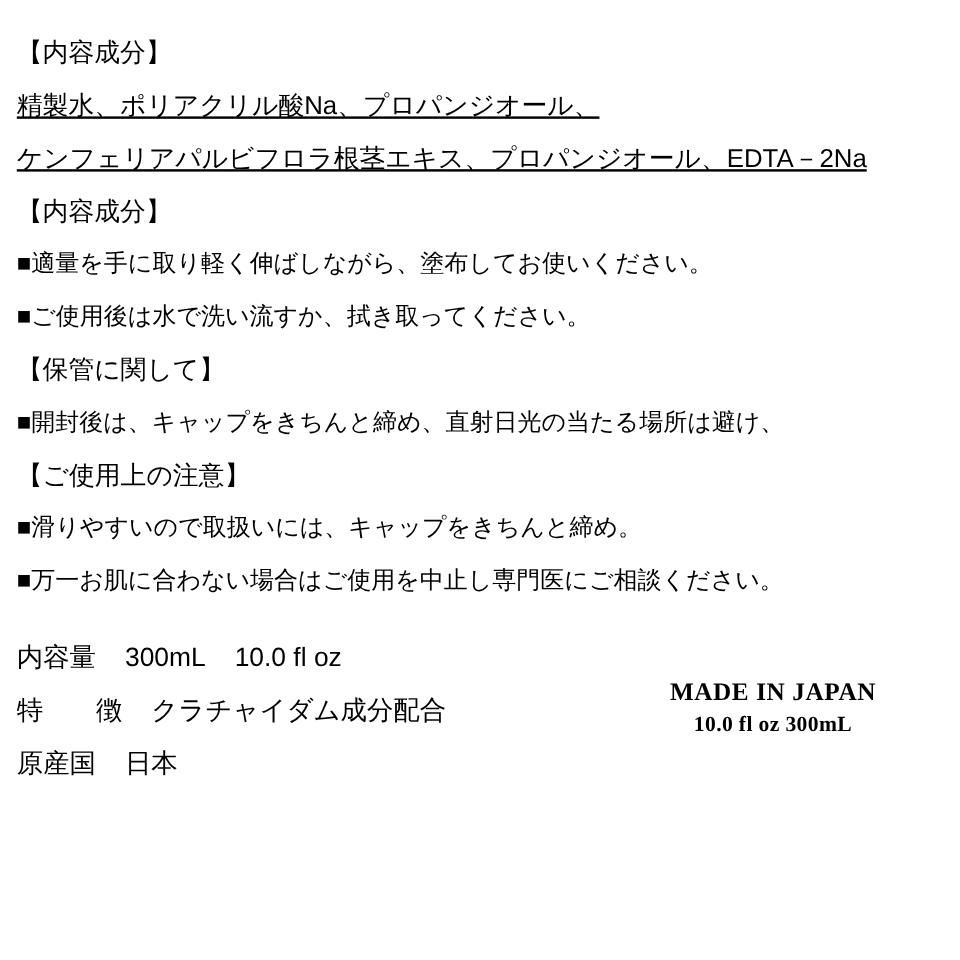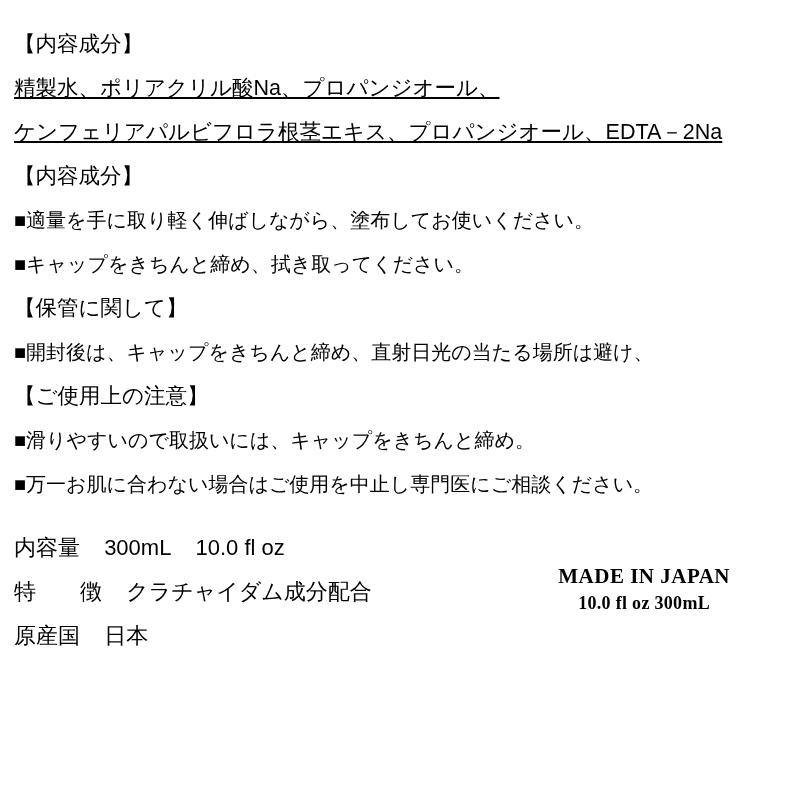--- a/index.html
+++ b/index.html
@@ -89,21 +89,21 @@
 
   <div class="section-ingredients">
     <div class="heading">【内容成分】</div>
     <div class="line">精製水、ポリアクリル酸Na、プロパンジオール、</div>
     <div class="line">ケンフェリアパルビフロラ根茎エキス、プロパンジオール、EDTA－2Na</div>
   </div>
 
   <div class="section-usage">
     <div class="heading">【内容成分】</div>
     <div class="bullet-line">■適量を手に取り軽く伸ばしながら、塗布してお使いください。</div>
-    <div class="bullet-line">■キャップをきちんと締め、拭き取ってください。</div>
+    <div class="bullet-line">■ご使用後は水で洗い流すか、拭き取ってください。</div>
   </div>
 
   <div class="section-storage">
     <div class="heading">【保管に関して】</div>
     <div class="bullet-line">■開封後は、キャップをきちんと締め、直射日光の当たる場所は避け、</div>
   </div>
 
   <div class="section-caution">
     <div class="heading">【ご使用上の注意】</div>
     <div class="bullet-line">■滑りやすいので取扱いには、キャップをきちんと締め。</div>

